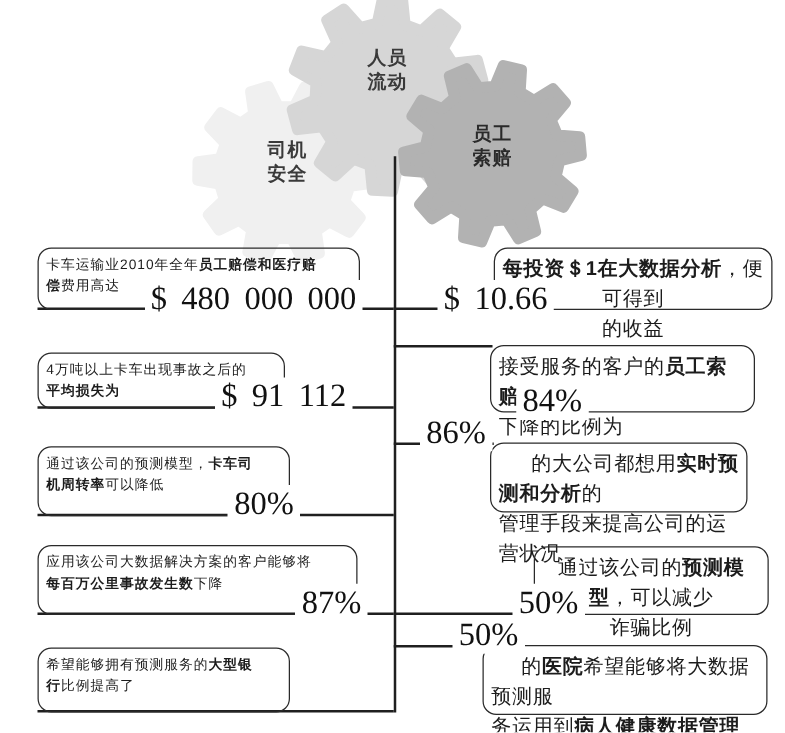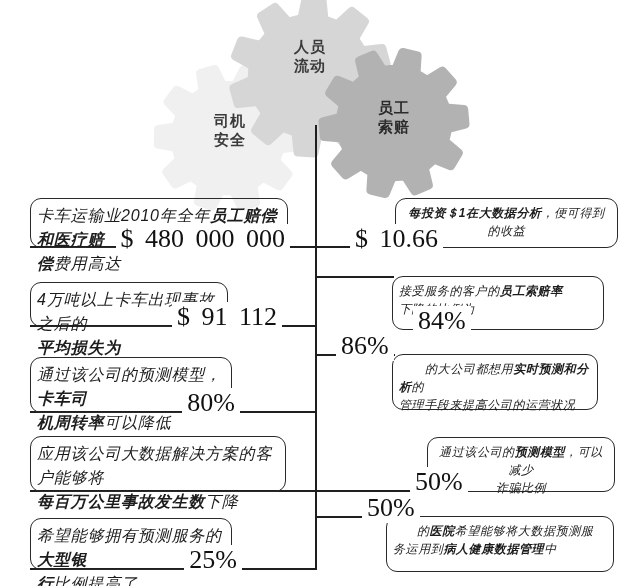--- a/index.html
+++ b/index.html
@@ -8,22 +8,22 @@
   
   #gear-svg{position:absolute;left:0;top:0;width:628px;height:586px;}
   .gear-label{position:absolute;white-space:pre-line;text-align:center;
               font-weight:bold;font-size:15px;line-height:1.25;letter-spacing:1px;color:#3a3a3a;}
   
   .hline{position:absolute;height:2px;background:#1f1f1f;}
   .vline{position:absolute;width:2px;background:#1f1f1f;}
   
   .box{position:absolute;border:1.6px solid #2a2a2a;border-radius:11px;box-sizing:border-box;
        padding:5px 6px 0 6px;line-height:1.5;white-space:pre-line;background:transparent;}
-  .box.left{font-size:16px;letter-spacing:0.8px;font-style:italic;}
-  .box.right{font-size:12px;letter-spacing:0.6px;font-style:italic;}
+  .box.left{font-size:11px;letter-spacing:0.8px;}
+  .box.right{font-size:16px;letter-spacing:0.6px;}
   .box .b{font-weight:bold;}
   .box.center-text{text-align:center;}
   .indent-26{text-indent:26px;}
   .indent-24{text-indent:24px;}
   
   .value{position:absolute;z-index:5;font-family:"Liberation Serif", serif;font-size:26px;
          line-height:30px;color:#111;background:#fff;padding:0 5px;white-space:nowrap;
          word-spacing:5px;}
 </style>
 </head>
@@ -74,21 +74,21 @@
   <div class="box right indent-26" style="left:392px;top:354px;width:206px;height:56px;"><span>的大公司都想用</span><span class="b">实时预测和分析</span><span>的
 管理手段来提高公司的运营状况</span></div>
   <div class="box right center-text" style="left:427px;top:437px;width:188px;height:55px;"><span>通过该公司的</span><span class="b">预测模型</span><span>，可以减少
 诈骗比例</span></div>
   <div class="box right indent-24" style="left:386px;top:516px;width:228px;height:56px;"><span>的</span><span class="b">医院</span><span>希望能够将大数据预测服
 务运用到</span><span class="b">病人健康数据管理</span><span>中</span></div>
 
   <div class="value" style="right:338px;top:224px;">$ 480 000 000</div>
   <div class="value" style="right:346px;top:302px;">$ 91 112</div>
   <div class="value" style="right:388px;top:388px;">80%</div>
-  <div class="value" style="right:386px;top:545px;">25%</div>
+  <div class="value" style="right:334px;top:467px;">87%</div>
 
   <div class="value" style="left:350px;top:224px;">$ 10.66</div>
   <div class="value" style="left:366px;top:306px;margin-left:47px;">84%</div>
   <div class="value" style="left:336px;top:331px;">86%</div>
   <div class="value" style="left:410px;top:467px;">50%</div>
   <div class="value" style="left:362px;top:493px;">50%</div>
 
 </div>
 
 </body></html>

